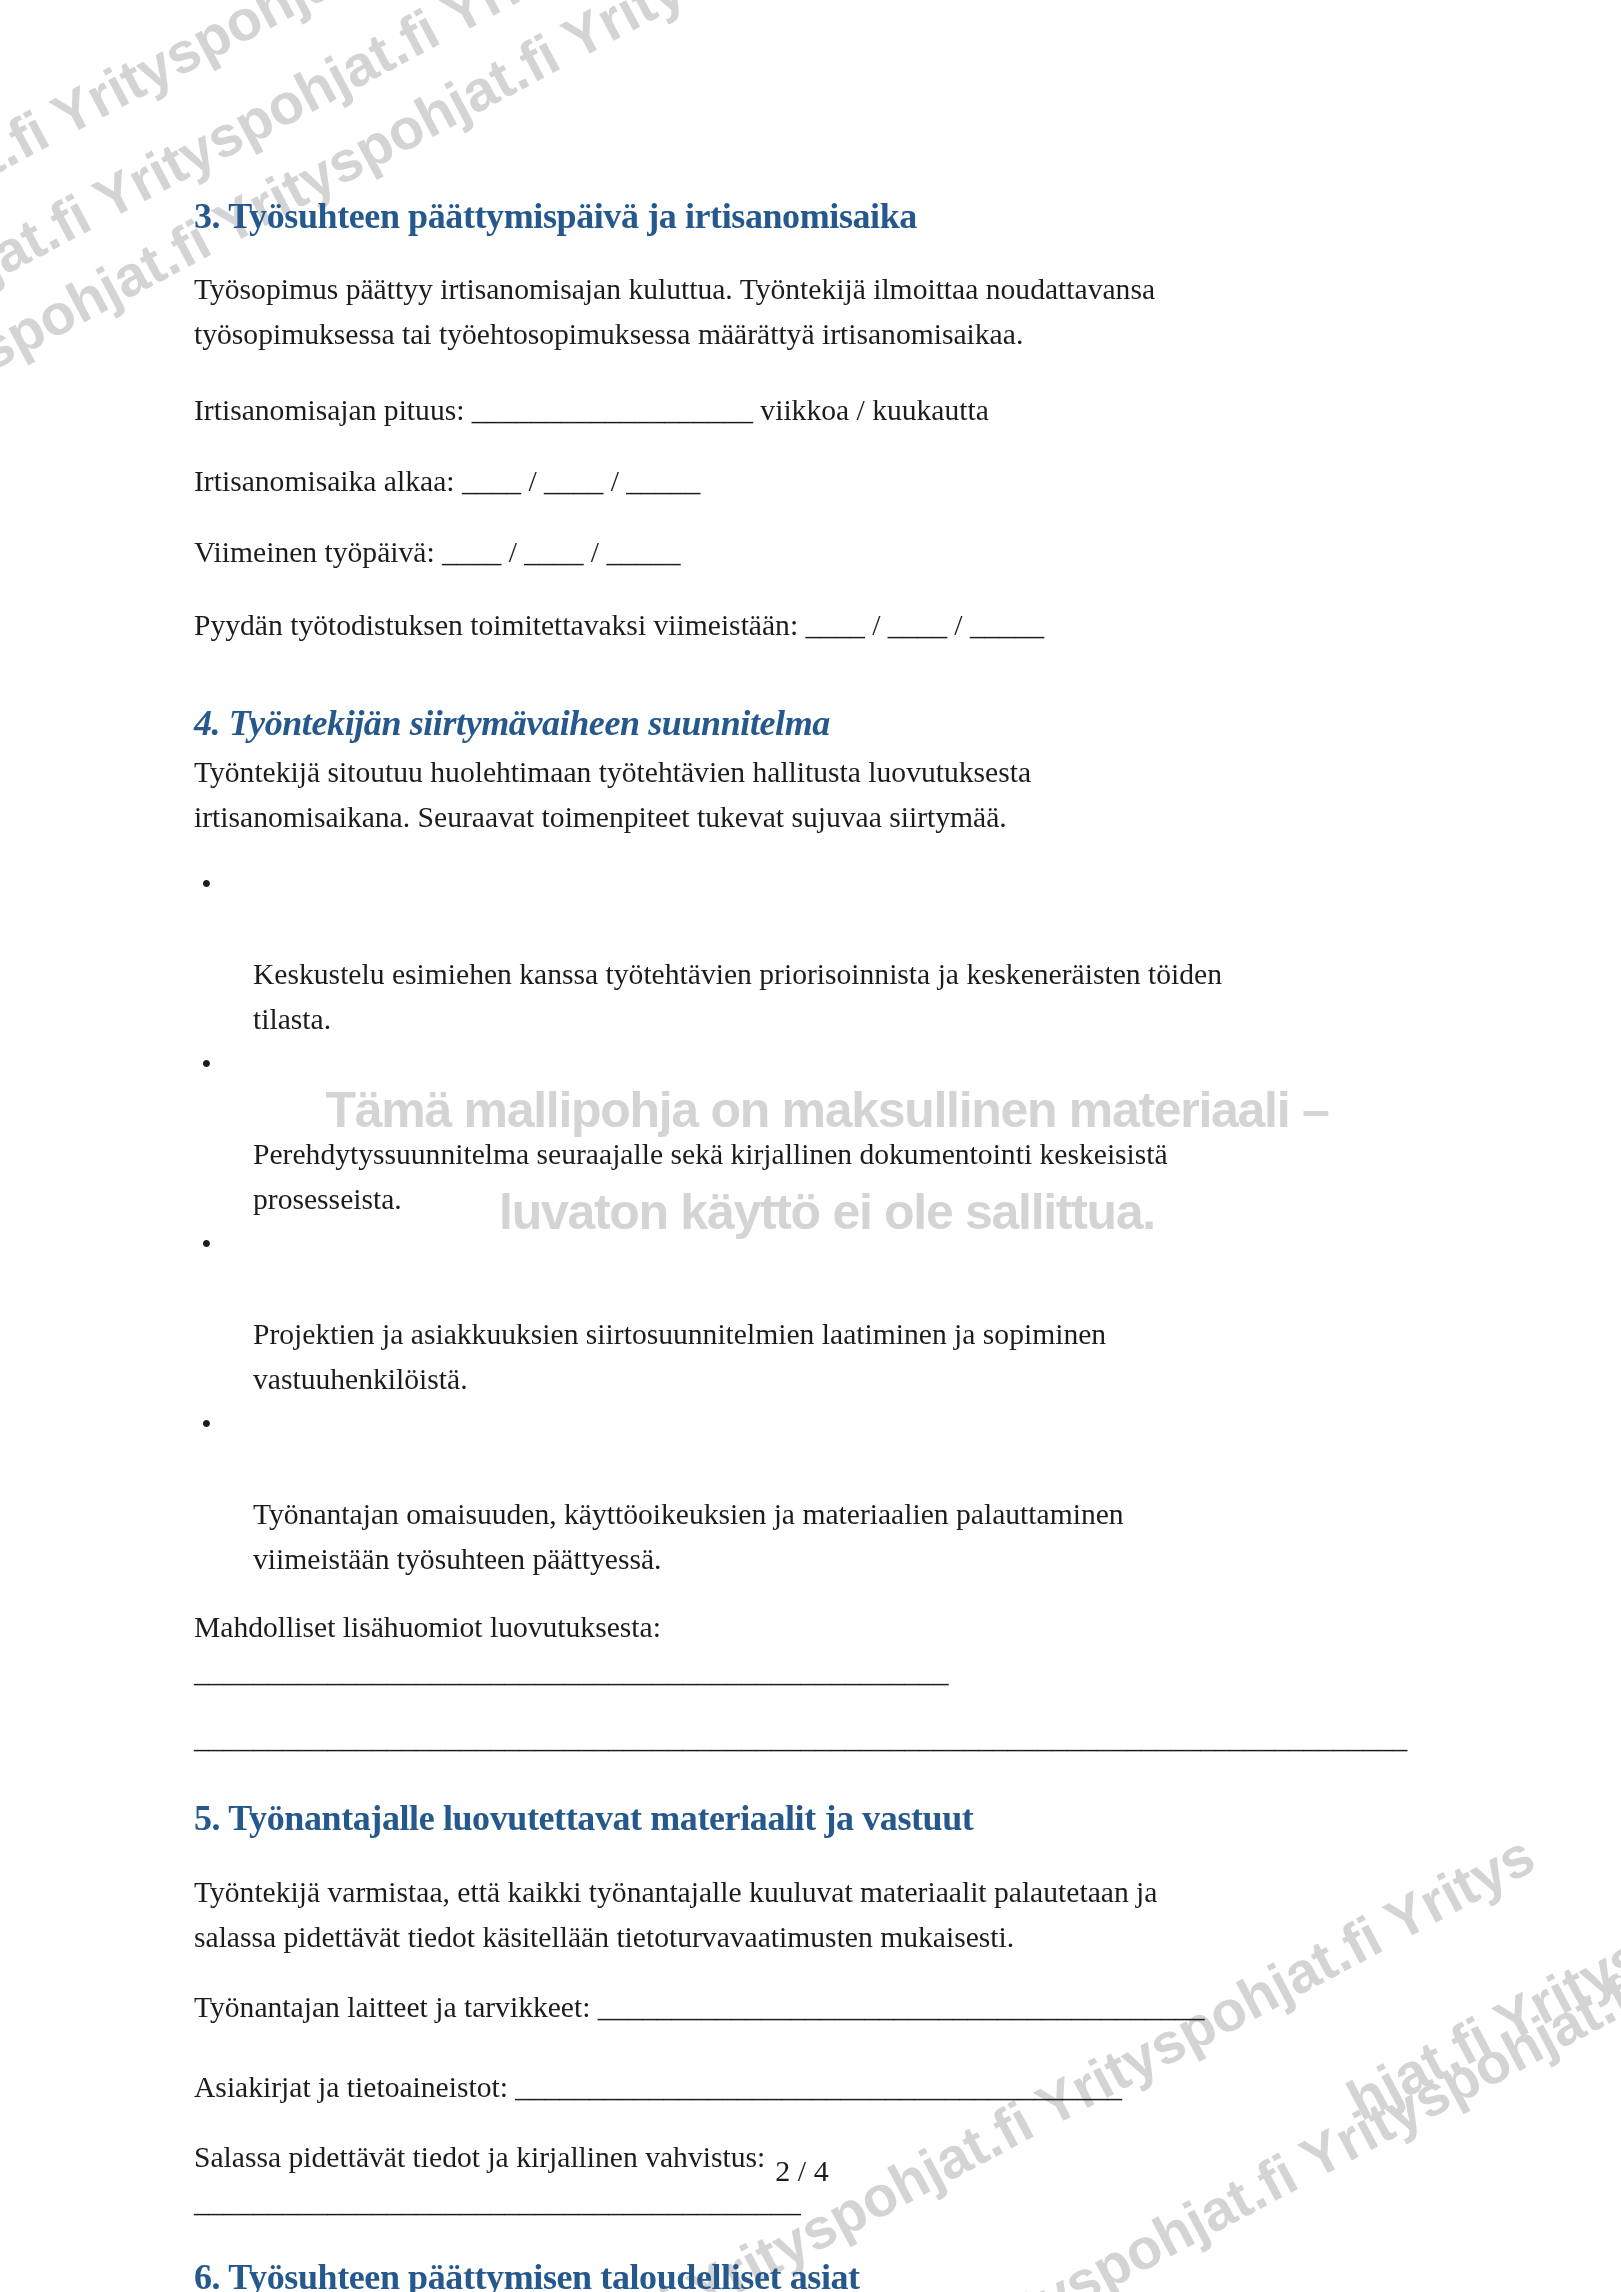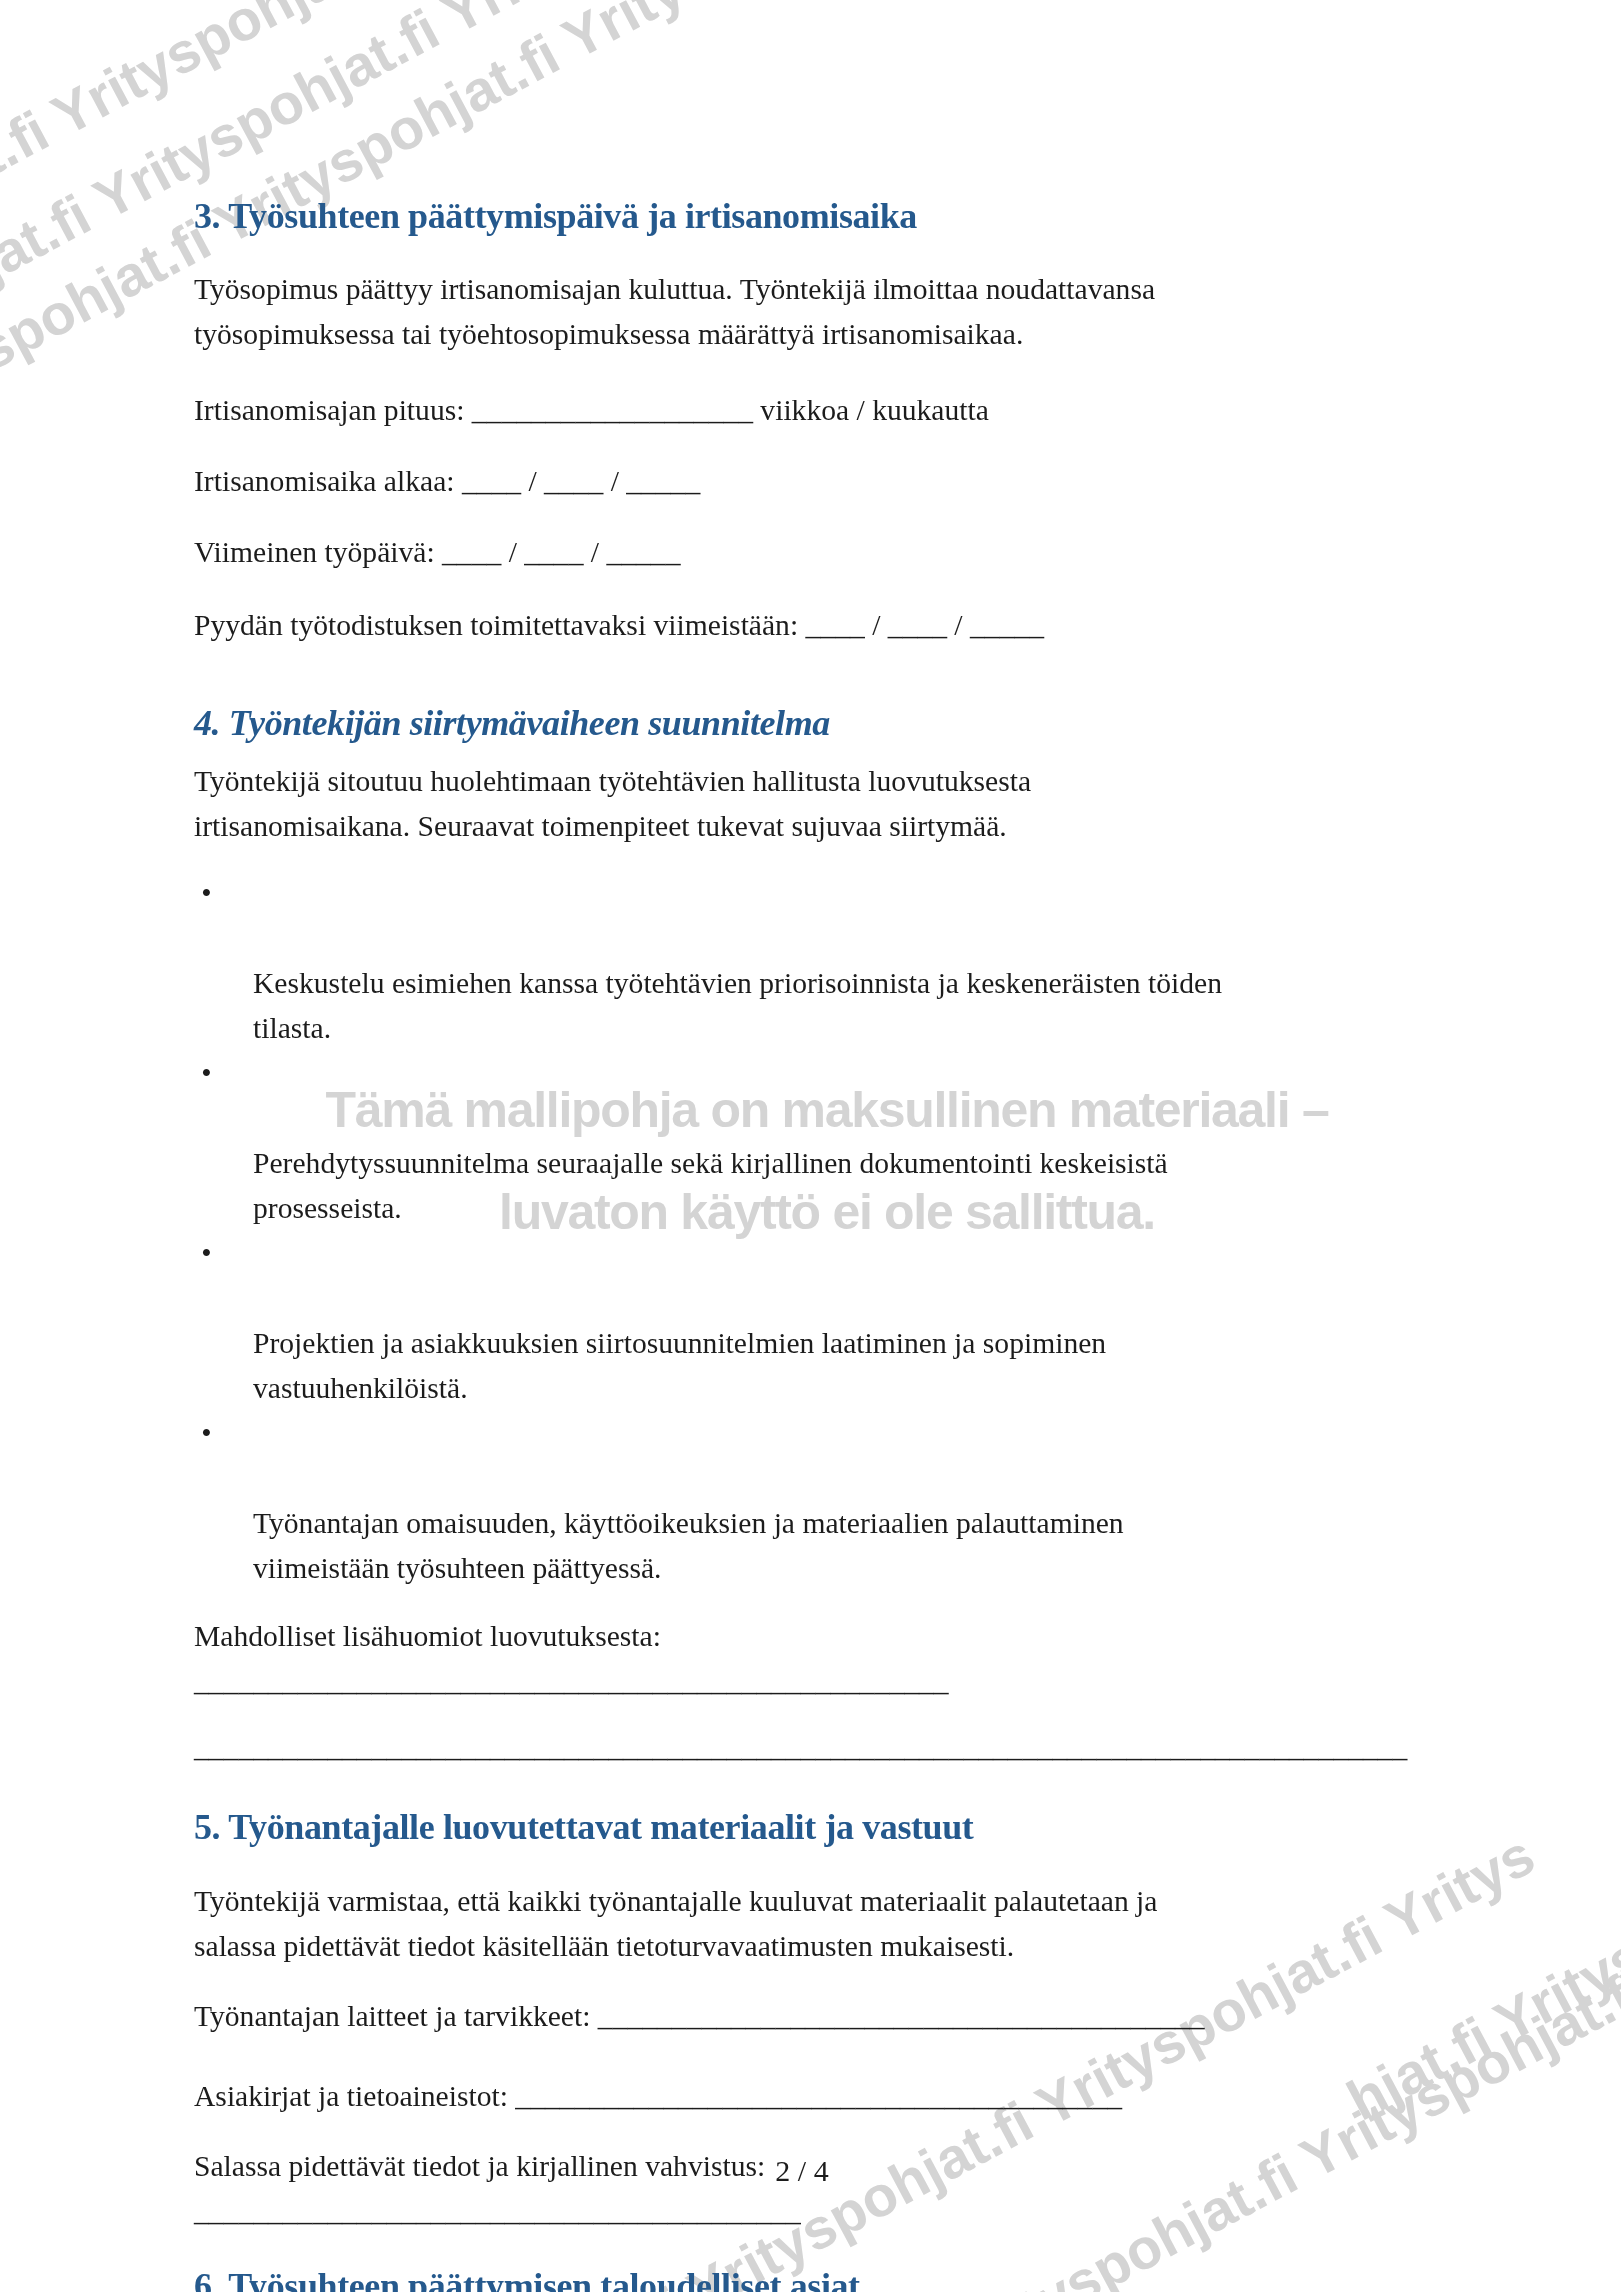--- a/index.html
+++ b/index.html
@@ -110,21 +110,21 @@
 
     <div class="h2">3. Työsuhteen päättymispäivä ja irtisanomisaika</div>
     <div class="para" style="margin-top:29px;">Työsopimus päättyy irtisanomisajan kuluttua. Työntekijä ilmoittaa noudattavansa
 työsopimuksessa tai työehtosopimuksessa määrättyä irtisanomisaikaa.</div>
     <div class="fline" style="margin-top:31px;">Irtisanomisajan pituus: ___________________ viikkoa / kuukautta</div>
     <div class="fline" style="margin-top:26px;">Irtisanomisaika alkaa: ____ / ____ / _____</div>
     <div class="fline" style="margin-top:26px;">Viimeinen työpäivä: ____ / ____ / _____</div>
     <div class="fline" style="margin-top:28px;">Pyydän työtodistuksen toimitettavaksi viimeistään: ____ / ____ / _____</div>
 
     <div class="h2" style="margin-top:54px;font-style:italic;">4. Työntekijän siirtymävaiheen suunnitelma</div>
-    <div class="para" style="margin-top:14px;">Työntekijä sitoutuu huolehtimaan työtehtävien hallitusta luovutuksesta
+    <div class="para" style="margin-top:5px;">Työntekijä sitoutuu huolehtimaan työtehtävien hallitusta luovutuksesta
 irtisanomisaikana. Seuraavat toimenpiteet tukevat sujuvaa siirtymää.</div>
     <ul class="blist" style="margin-top:22.4px;">
       <li>
         <span class="bullet-dot">•</span>
         <span>Keskustelu esimiehen kanssa työtehtävien priorisoinnista ja keskeneräisten töiden
 tilasta.</span>
       </li>
       <li>
         <span class="bullet-dot">•</span>
         <span>Perehdytyssuunnitelma seuraajalle sekä kirjallinen dokumentointi keskeisistä

